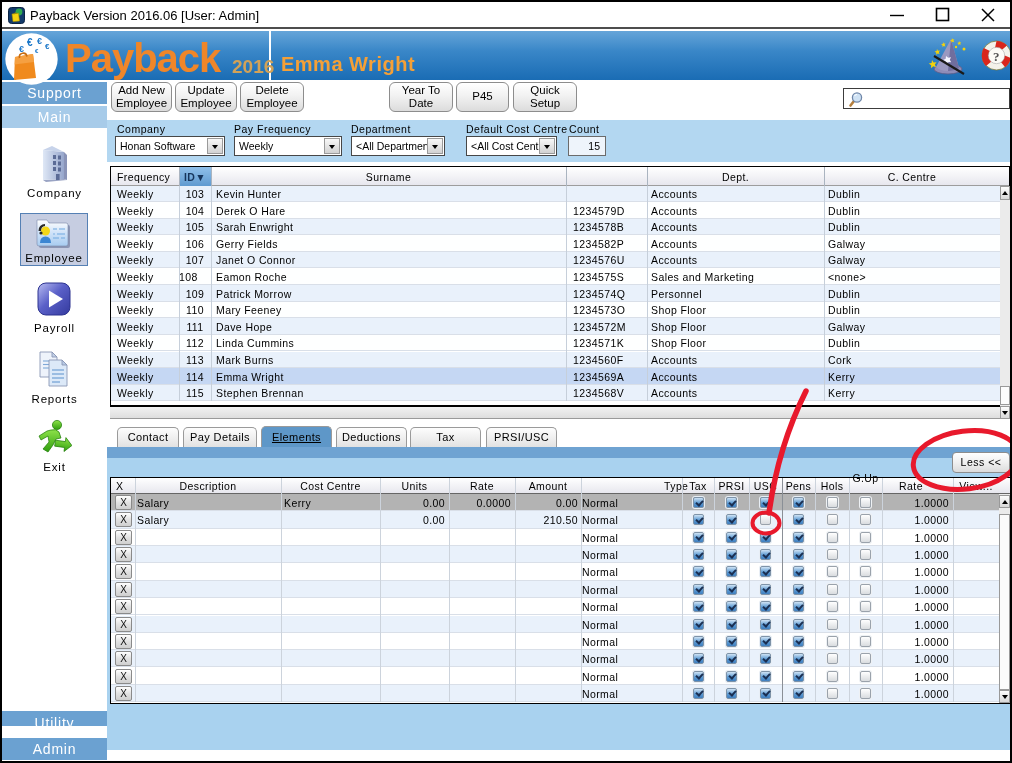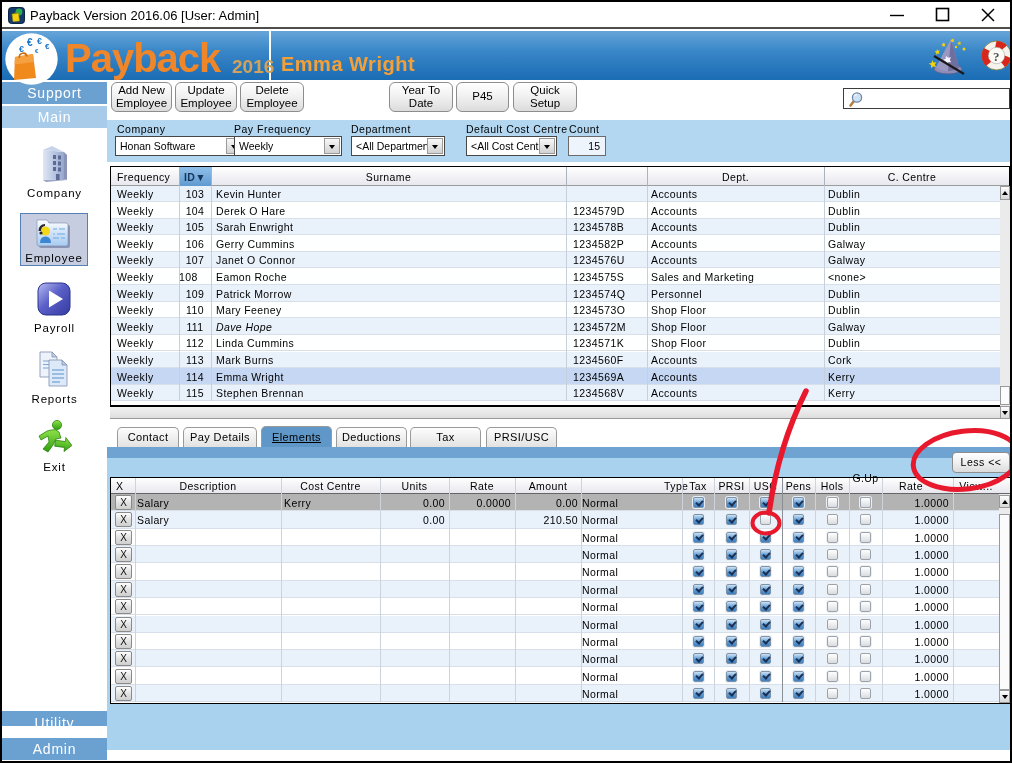--- a/index.html
+++ b/index.html
@@ -201,21 +201,21 @@
 <circle cx="9" cy="6.5" r="4.6" fill="#cfe2f4" stroke="#6f86a8" stroke-width="1.3"></circle>
 <path d="M6.5 5 a3.2 3.2 0 0 1 2.5 -1.5" stroke="#fff" stroke-width="1.1" fill="none"></path>
 </svg>
   </div>
 <div class="abs" style="left:107px;top:120px;width:903px;height:42px;background:#b3d7f1;"></div>
 <div class="t" style="left:117px;top:123px;letter-spacing:0.5px;">Company</div>
 <div class="t" style="left:234px;top:123px;letter-spacing:0.5px;">Pay Frequency</div>
 <div class="t" style="left:351px;top:123px;letter-spacing:0.5px;">Department</div>
 <div class="t" style="left:466px;top:123px;letter-spacing:0.5px;">Default Cost Centre</div>
 <div class="t" style="left:569px;top:123px;letter-spacing:0.5px;">Count</div>
-<div class="ddl" style="left:115px;top:136px;width:129px;">
+<div class="ddl" style="left:115px;top:136px;width:110px;">
     <span class="txt" style="right:1px;">Honan Software</span>
     <span class="arw"></span>
   </div>
 <div class="ddl" style="left:234px;top:136px;width:108px;">
     <span class="txt" style="right:1px;">Weekly</span>
     <span class="arw"></span>
   </div>
 <div class="ddl" style="left:351px;top:136px;width:94px;">
     <span class="txt" style="right:1px;">&lt;All Department</span>
     <span class="arw"></span>
@@ -259,21 +259,21 @@
     <span class="t" style="left:6px;top:2.5px;">Weekly</span>
     <span class="t" style="left:68px;top:2.5px;width:32px;text-align:center;">105</span>
     <span class="t" style="left:105px;top:2.5px;">Sarah Enwright</span>
     <span class="t" style="left:462px;top:2.5px;">1234578B</span>
     <span class="t" style="left:540px;top:2.5px;">Accounts</span>
     <span class="t" style="left:717px;top:2.5px;">Dublin</span>
   </div>
 <div class="abs" style="left:111px;top:235.3px;width:889px;height:16.6px;background:#feffff;border-bottom:1px solid #d9dfe8;">
     <span class="t" style="left:6px;top:2.5px;">Weekly</span>
     <span class="t" style="left:68px;top:2.5px;width:32px;text-align:center;">106</span>
-    <span class="t" style="left:105px;top:2.5px;">Gerry Cummins</span>
+    <span class="t" style="left:105px;top:2.5px;">Gerry Fields</span>
     <span class="t" style="left:462px;top:2.5px;">1234582P</span>
     <span class="t" style="left:540px;top:2.5px;">Accounts</span>
     <span class="t" style="left:717px;top:2.5px;">Galway</span>
   </div>
 <div class="abs" style="left:111px;top:251.9px;width:889px;height:16.6px;background:#e9f1fb;border-bottom:1px solid #d9dfe8;">
     <span class="t" style="left:6px;top:2.5px;">Weekly</span>
     <span class="t" style="left:68px;top:2.5px;width:32px;text-align:center;">107</span>
     <span class="t" style="left:105px;top:2.5px;">Janet O Connor</span>
     <span class="t" style="left:462px;top:2.5px;">1234576U</span>
     <span class="t" style="left:540px;top:2.5px;">Accounts</span>
@@ -299,21 +299,21 @@
     <span class="t" style="left:6px;top:2.5px;">Weekly</span>
     <span class="t" style="left:68px;top:2.5px;width:32px;text-align:center;">110</span>
     <span class="t" style="left:105px;top:2.5px;">Mary Feeney</span>
     <span class="t" style="left:462px;top:2.5px;">1234573O</span>
     <span class="t" style="left:540px;top:2.5px;">Shop Floor</span>
     <span class="t" style="left:717px;top:2.5px;">Dublin</span>
   </div>
 <div class="abs" style="left:111px;top:318.3px;width:889px;height:16.6px;background:#e9f1fb;border-bottom:1px solid #d9dfe8;">
     <span class="t" style="left:6px;top:2.5px;">Weekly</span>
     <span class="t" style="left:68px;top:2.5px;width:32px;text-align:center;">111</span>
-    <span class="t" style="left:105px;top:2.5px;font-style:italic;">Dave Hope</span>
+    <span class="t" style="left:105px;top:2.5px;">Dave Hope</span>
     <span class="t" style="left:462px;top:2.5px;">1234572M</span>
     <span class="t" style="left:540px;top:2.5px;">Shop Floor</span>
     <span class="t" style="left:717px;top:2.5px;">Galway</span>
   </div>
 <div class="abs" style="left:111px;top:334.9px;width:889px;height:16.6px;background:#feffff;border-bottom:1px solid #d9dfe8;">
     <span class="t" style="left:6px;top:2.5px;">Weekly</span>
     <span class="t" style="left:68px;top:2.5px;width:32px;text-align:center;">112</span>
     <span class="t" style="left:105px;top:2.5px;">Linda Cummins</span>
     <span class="t" style="left:462px;top:2.5px;">1234571K</span>
     <span class="t" style="left:540px;top:2.5px;">Shop Floor</span>

